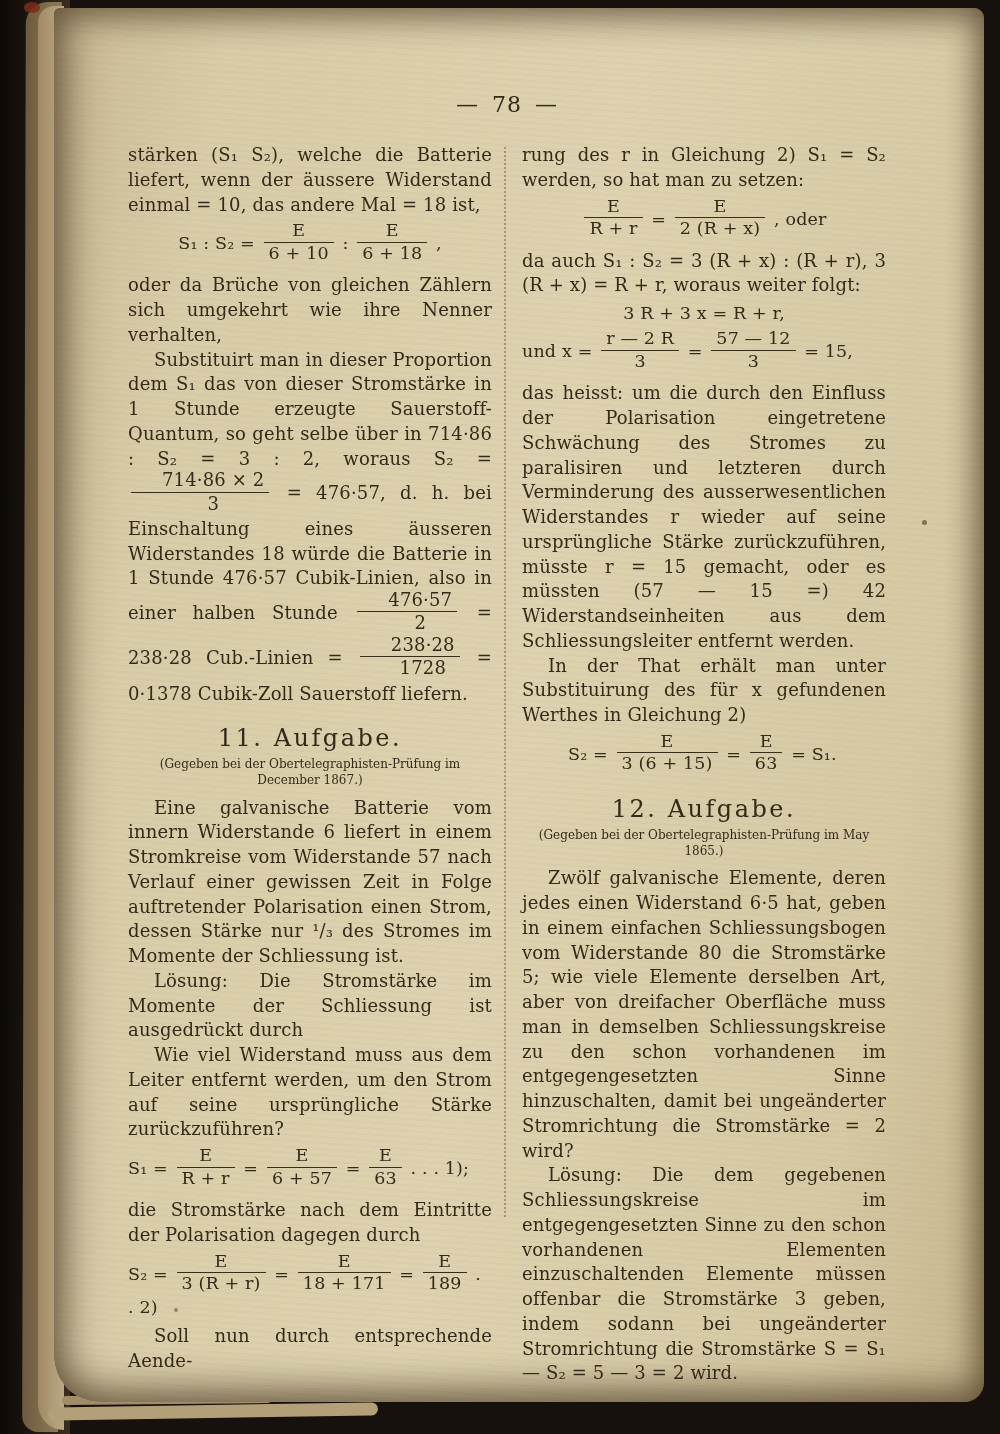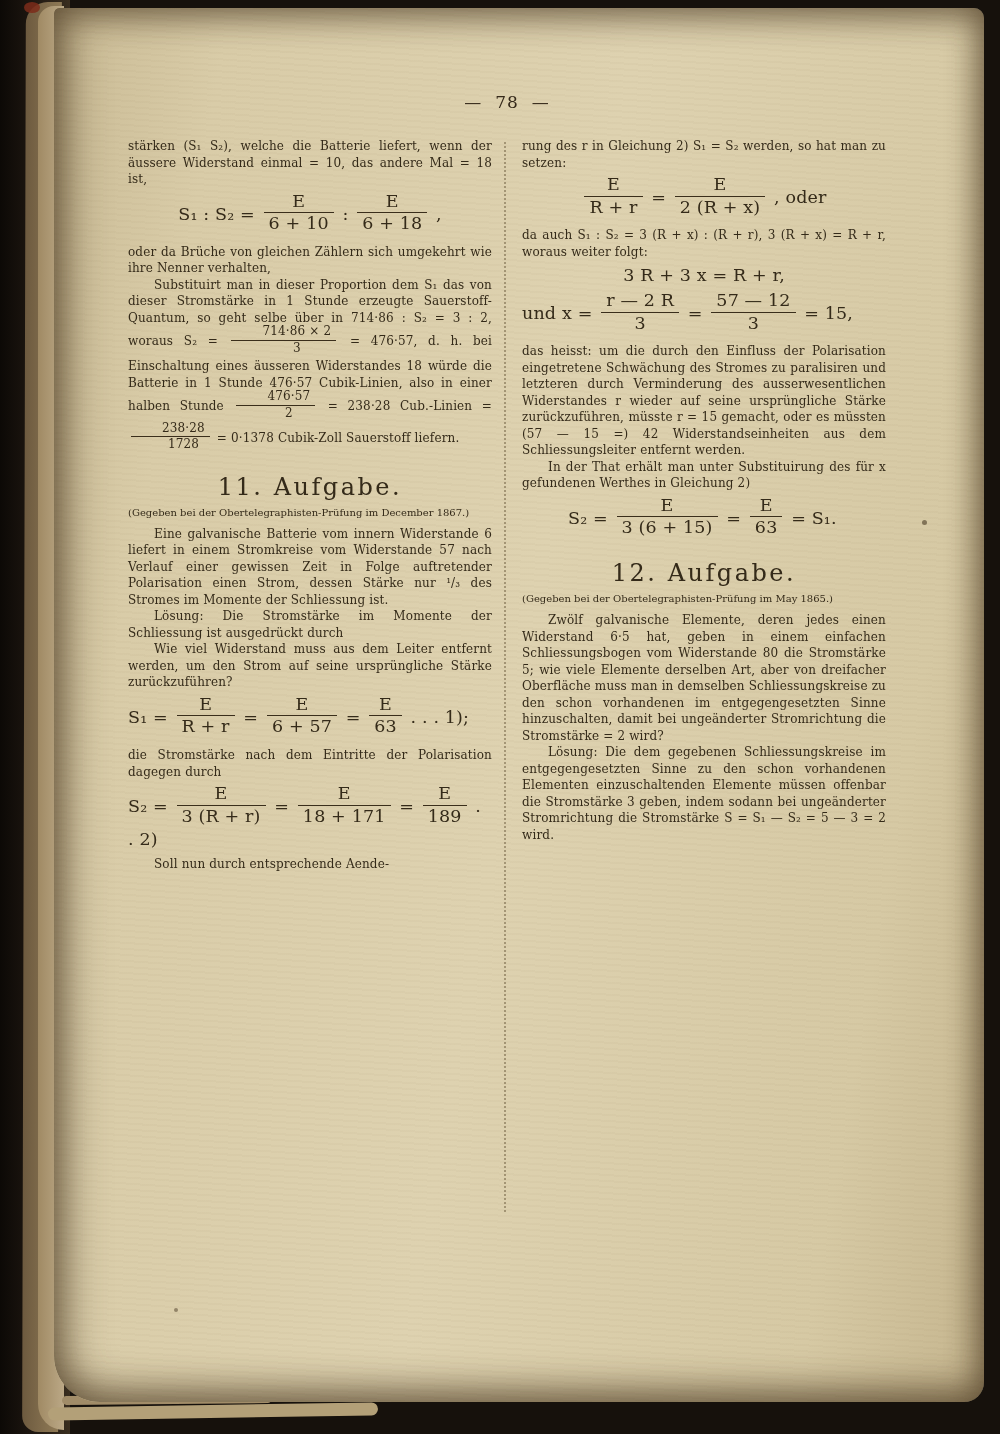--- a/index.html
+++ b/index.html
@@ -52,52 +52,52 @@
       inset 0 12px 28px rgba(70,52,30,.28),
       inset 0 -16px 34px rgba(70,52,30,.38);
     color:#342a19;
   }
   .speck-a{position:absolute;left:868px;top:512px;width:5px;height:5px;background:#4a3a24;border-radius:50%;opacity:.6;}
   .speck-b{position:absolute;left:120px;top:1300px;width:4px;height:4px;background:#4a3a24;border-radius:50%;opacity:.5;}
   .content{
     position:absolute;left:74px;top:84px;width:758px;
   }
   .page-header{
-    text-align:center;font-size:17px;letter-spacing:1px;
+    text-align:center;font-size:22px;letter-spacing:1px;
     margin:0 0 26px 0;color:#35291a;
   }
   .page-header .dash{margin:0 13px;}
   .cols{display:flex;gap:30px;position:relative;}
   .divider{
     position:absolute;left:376px;top:4px;height:1070px;width:0;
     border-left:2px dotted rgba(84,66,38,.42);
   }
   .col{width:364px;}
   .para{
-    font-size:12px;line-height:1.375;text-align:justify;
+    font-size:18px;line-height:1.375;text-align:justify;
     margin:0;letter-spacing:.15px;
   }
   .para.indent{text-indent:26px;}
   .math{
     font-size:17.5px;margin:5px 0 7px;text-align:center;letter-spacing:.15px;
   }
   .math.left{text-align:left;}
   .math.indent{text-align:left;padding-left:46px;}
   .frac{
     display:inline-block;vertical-align:middle;text-align:center;
     line-height:1.12;margin:1px 3px;transform:translateY(-2px);
   }
   .frac .num{display:block;padding:0 5px 1px;}
   .frac .den{display:block;padding:1px 5px 0;border-top:1.5px solid #3a2e1b;}
   .aufgabe{
     font-size:24px;font-weight:normal;text-align:center;
     letter-spacing:2.5px;margin:18px 0 5px 0;
   }
   .note{
-    font-size:10px;text-align:left;line-height:1.3;margin:0 0 7px 0;
+    font-size:12px;text-align:center;line-height:1.3;margin:0 0 7px 0;
   }
 </style>
 </head>
 <body>
 
 <div class="stage">
   <div class="edge-dark"></div>
   <div class="edge-mid"></div>
   <div class="edge-light"></div>
   <div class="stack1"></div>

